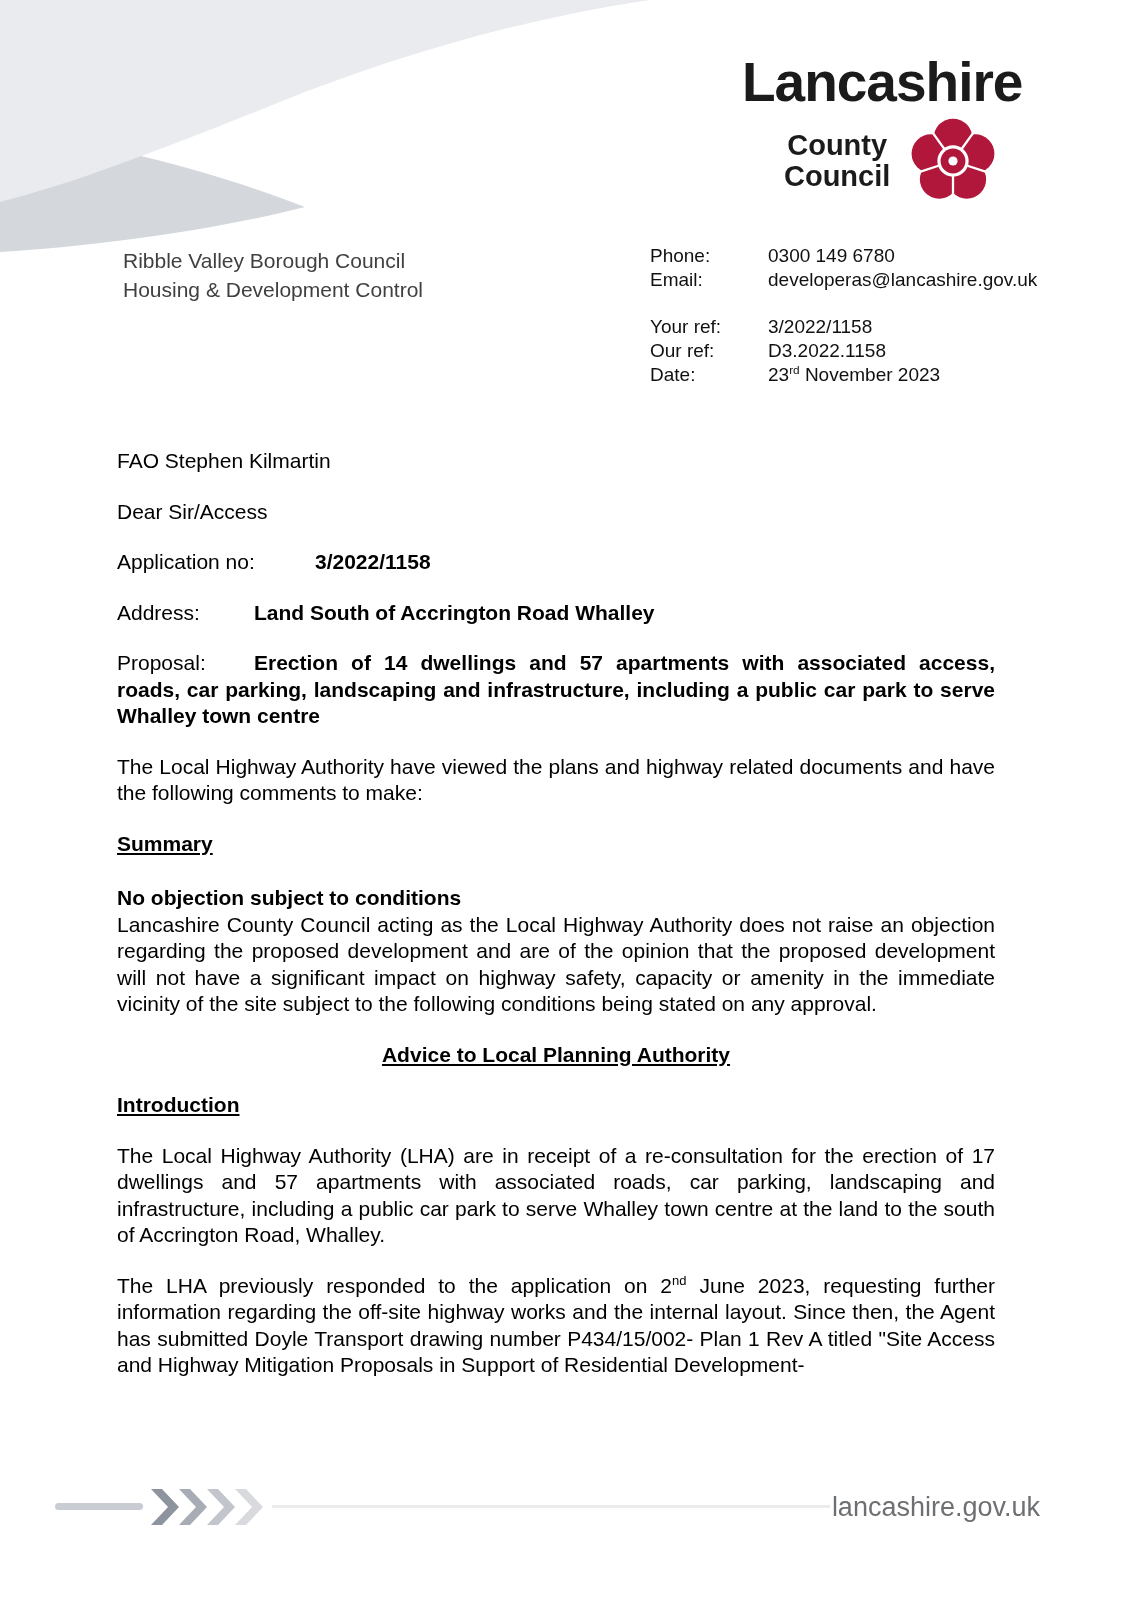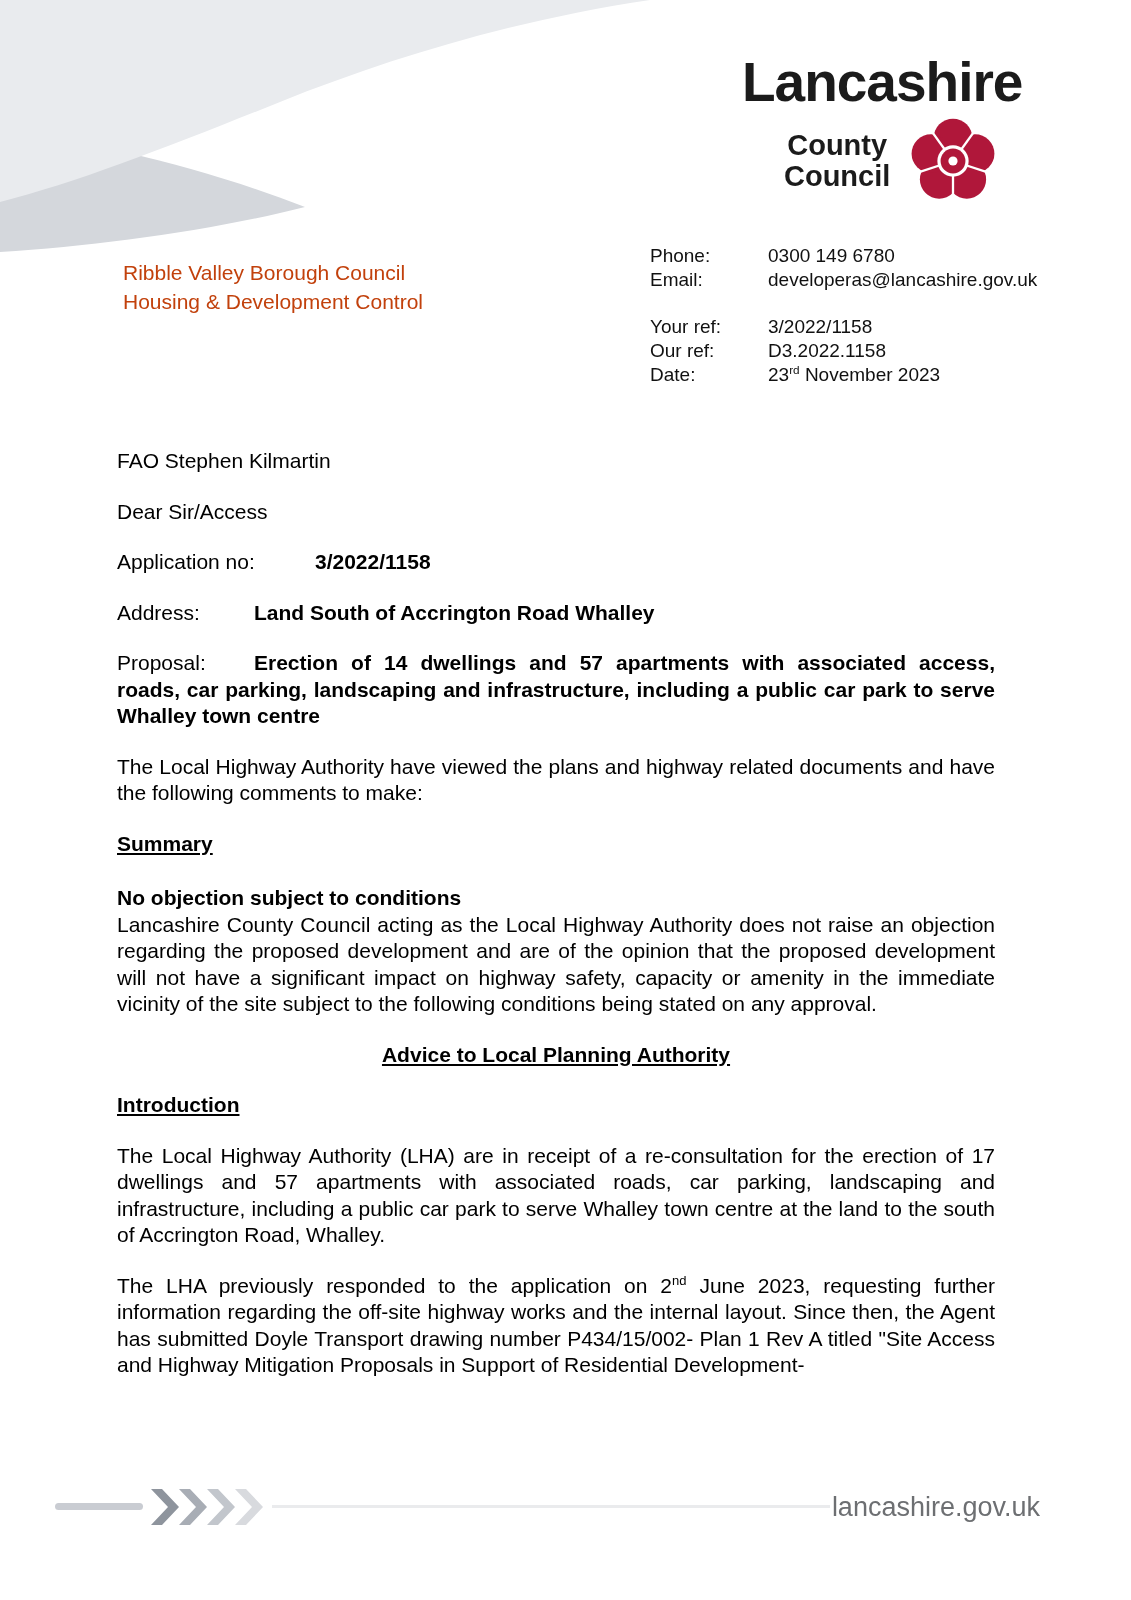--- a/index.html
+++ b/index.html
@@ -20,21 +20,21 @@
   .swoosh { position: absolute; top: 0; left: 0; display: block; }
 
   
   .logo { position: absolute; top: 54px; left: 742px; width: 302px; color: #1b1b1b; }
   .logo-name { font-size: 55px; font-weight: 700; letter-spacing: -1px; line-height: 1.05; white-space: nowrap; }
   .logo-sub { display: flex; align-items: center; gap: 17px; margin-top: 3px; margin-left: 42px; }
   .logo-cc { font-size: 29px; font-weight: 700; line-height: 31px; text-align: center; }
   .rose { width: 92px; height: 92px; display: block; }
 
   
-  .recipient { position: absolute; left: 123px; top: 246px; font-size: 21px; line-height: 29px; color: #c2410c; margin-top: 12px; }
+  .recipient { position: absolute; left: 123px; top: 246px; font-size: 21px; line-height: 29px; color: #404040; }
   .contact { position: absolute; left: 650px; top: 244px; font-size: 19px; line-height: 24px; color: #111; }
   .c-label { display: inline-block; width: 118px; }
   .c-gap { height: 23px; }
   sup { font-size: 0.62em; vertical-align: super; line-height: 0; }
 
   
   .body-text {
     position: absolute;
     left: 117px;
     top: 448px;

